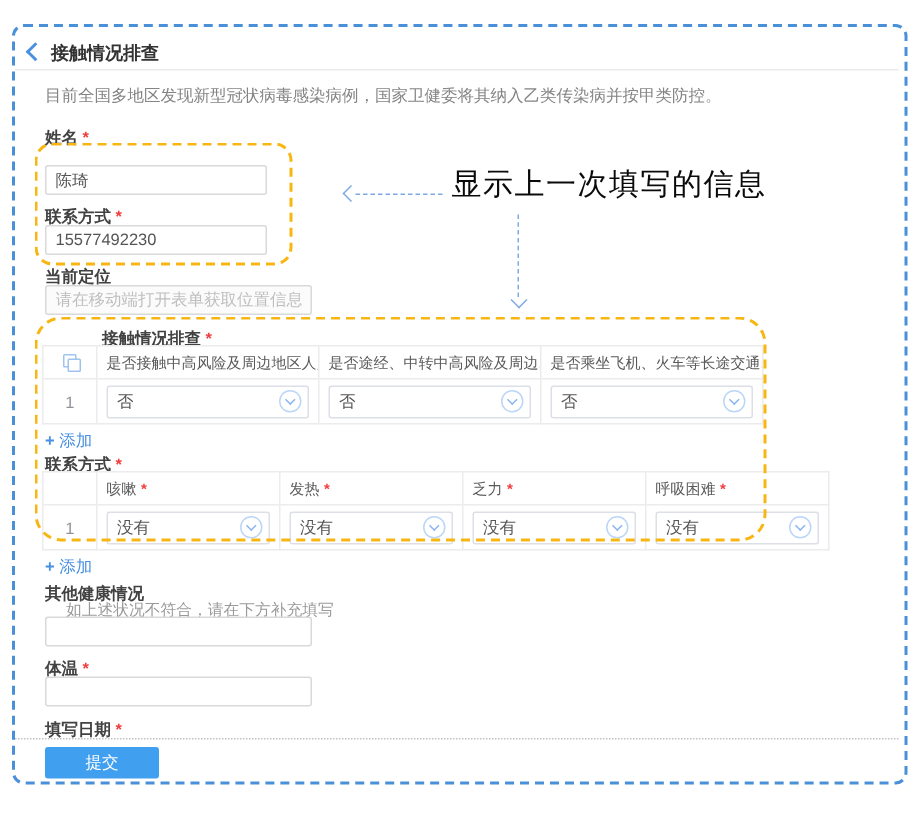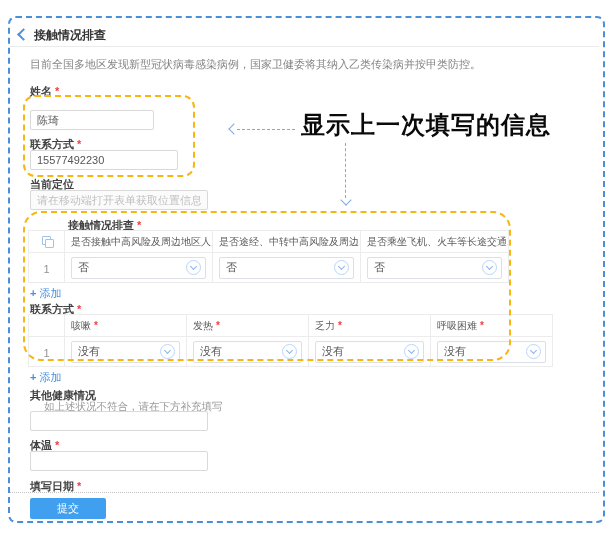--- a/index.html
+++ b/index.html
@@ -56,21 +56,21 @@
   .copy-icon i:first-child{left:1px;top:0;}
   .copy-icon i:last-child{left:4px;top:3px;}
   
   .add-link{position:absolute;font-size:11px;color:#4a90e2;cursor:pointer;}
   .add-link .plus{margin-right:3px;font-weight:bold;}
   
   .ybox{border:2px dashed #f7b612;background:transparent;z-index:5;}
   .ybox1{left:23px;top:95px;width:168px;height:78px;border-radius:12px;}
   .ybox2{left:23px;top:211px;width:484px;height:146px;border-radius:18px;}
   
-  .note-text{left:301px;top:109px;font-size:24px;font-weight:bold;color:#0a0a0a;letter-spacing:1px;z-index:6;}
+  .note-text{left:301px;top:109px;font-size:20px;font-weight:normal;color:#0a0a0a;letter-spacing:1px;z-index:6;}
   .arrow-h{left:237px;top:129px;width:58px;border-top:1px dashed #7fa9e6;z-index:6;}
   .arrow-h-head{left:230px;top:125px;width:7px;height:7px;
     border-left:1px solid #7fa9e6;border-bottom:1px solid #7fa9e6;transform:rotate(45deg);z-index:6;}
   .arrow-v{left:345px;top:143px;height:55px;border-left:1px dashed #7fa9e6;z-index:6;}
   .arrow-v-head{left:342px;top:196px;width:7px;height:7px;
     border-left:1px solid #7fa9e6;border-bottom:1px solid #7fa9e6;transform:rotate(-45deg);z-index:6;}
   
   .divider{left:10px;top:492px;width:589px;border-top:1px dotted #c2c2c2;}
   .submit-btn{
     left:30px;top:498px;width:76px;height:21px;background:#40a0ef;border:none;border-radius:2px;
@@ -85,21 +85,21 @@
 
 <div class="abs hdr"></div>
 <span class="abs back-icon"></span>
 <div class="abs hdr-title">接触情况排查</div>
 
 <div class="abs intro">
   <div>目前全国多地区发现新型冠状病毒感染病例，国家卫健委将其纳入乙类传染病并按甲类防控。</div>
 </div>
 
 <div class="abs lbl" style="left:30px;top:84px;"><span>姓名</span><span class="star">*</span></div>
-<input class="inp" style="left: 30px; top: 110px; width: 124px;" value="陈琦">
+<input class="inp" style="left: 30px; top: 110px; width: 148px;" value="陈琦">
 
 <div class="abs lbl" style="left:30px;top:137px;"><span>联系方式</span><span class="star">*</span></div>
 <input class="inp" style="left: 30px; top: 150px; width: 148px;" value="15577492230">
 
 <div class="abs lbl" style="left:30px;top:177px;">当前定位</div>
 <input class="inp disabled" style="left: 30px; top: 190px; width: 178px;" readonly="" placeholder="请在移动端打开表单获取位置信息">
 
 <div class="abs lbl" style="left:30px;top:218px;margin-left:38px;"><span>接触情况排查</span><span class="star">*</span></div>
 <table class="tbl" style="left:28px;top:230px;width:480px;">
   <colgroup>

